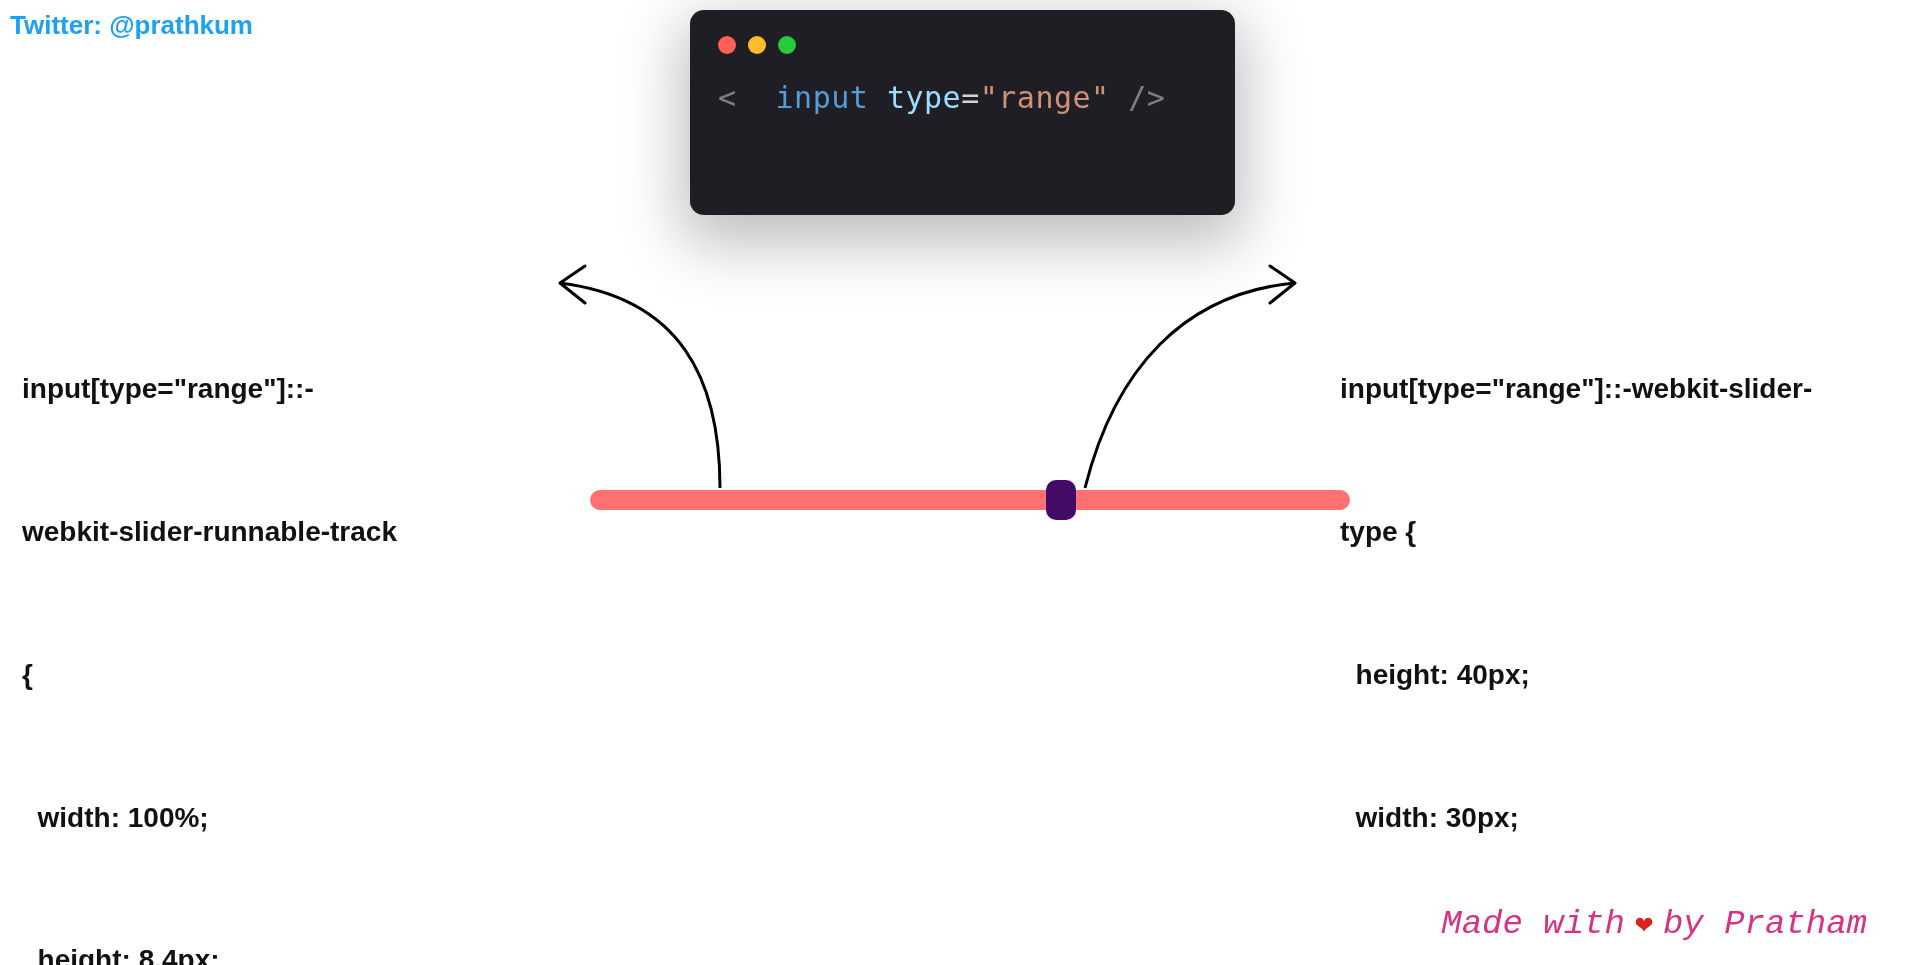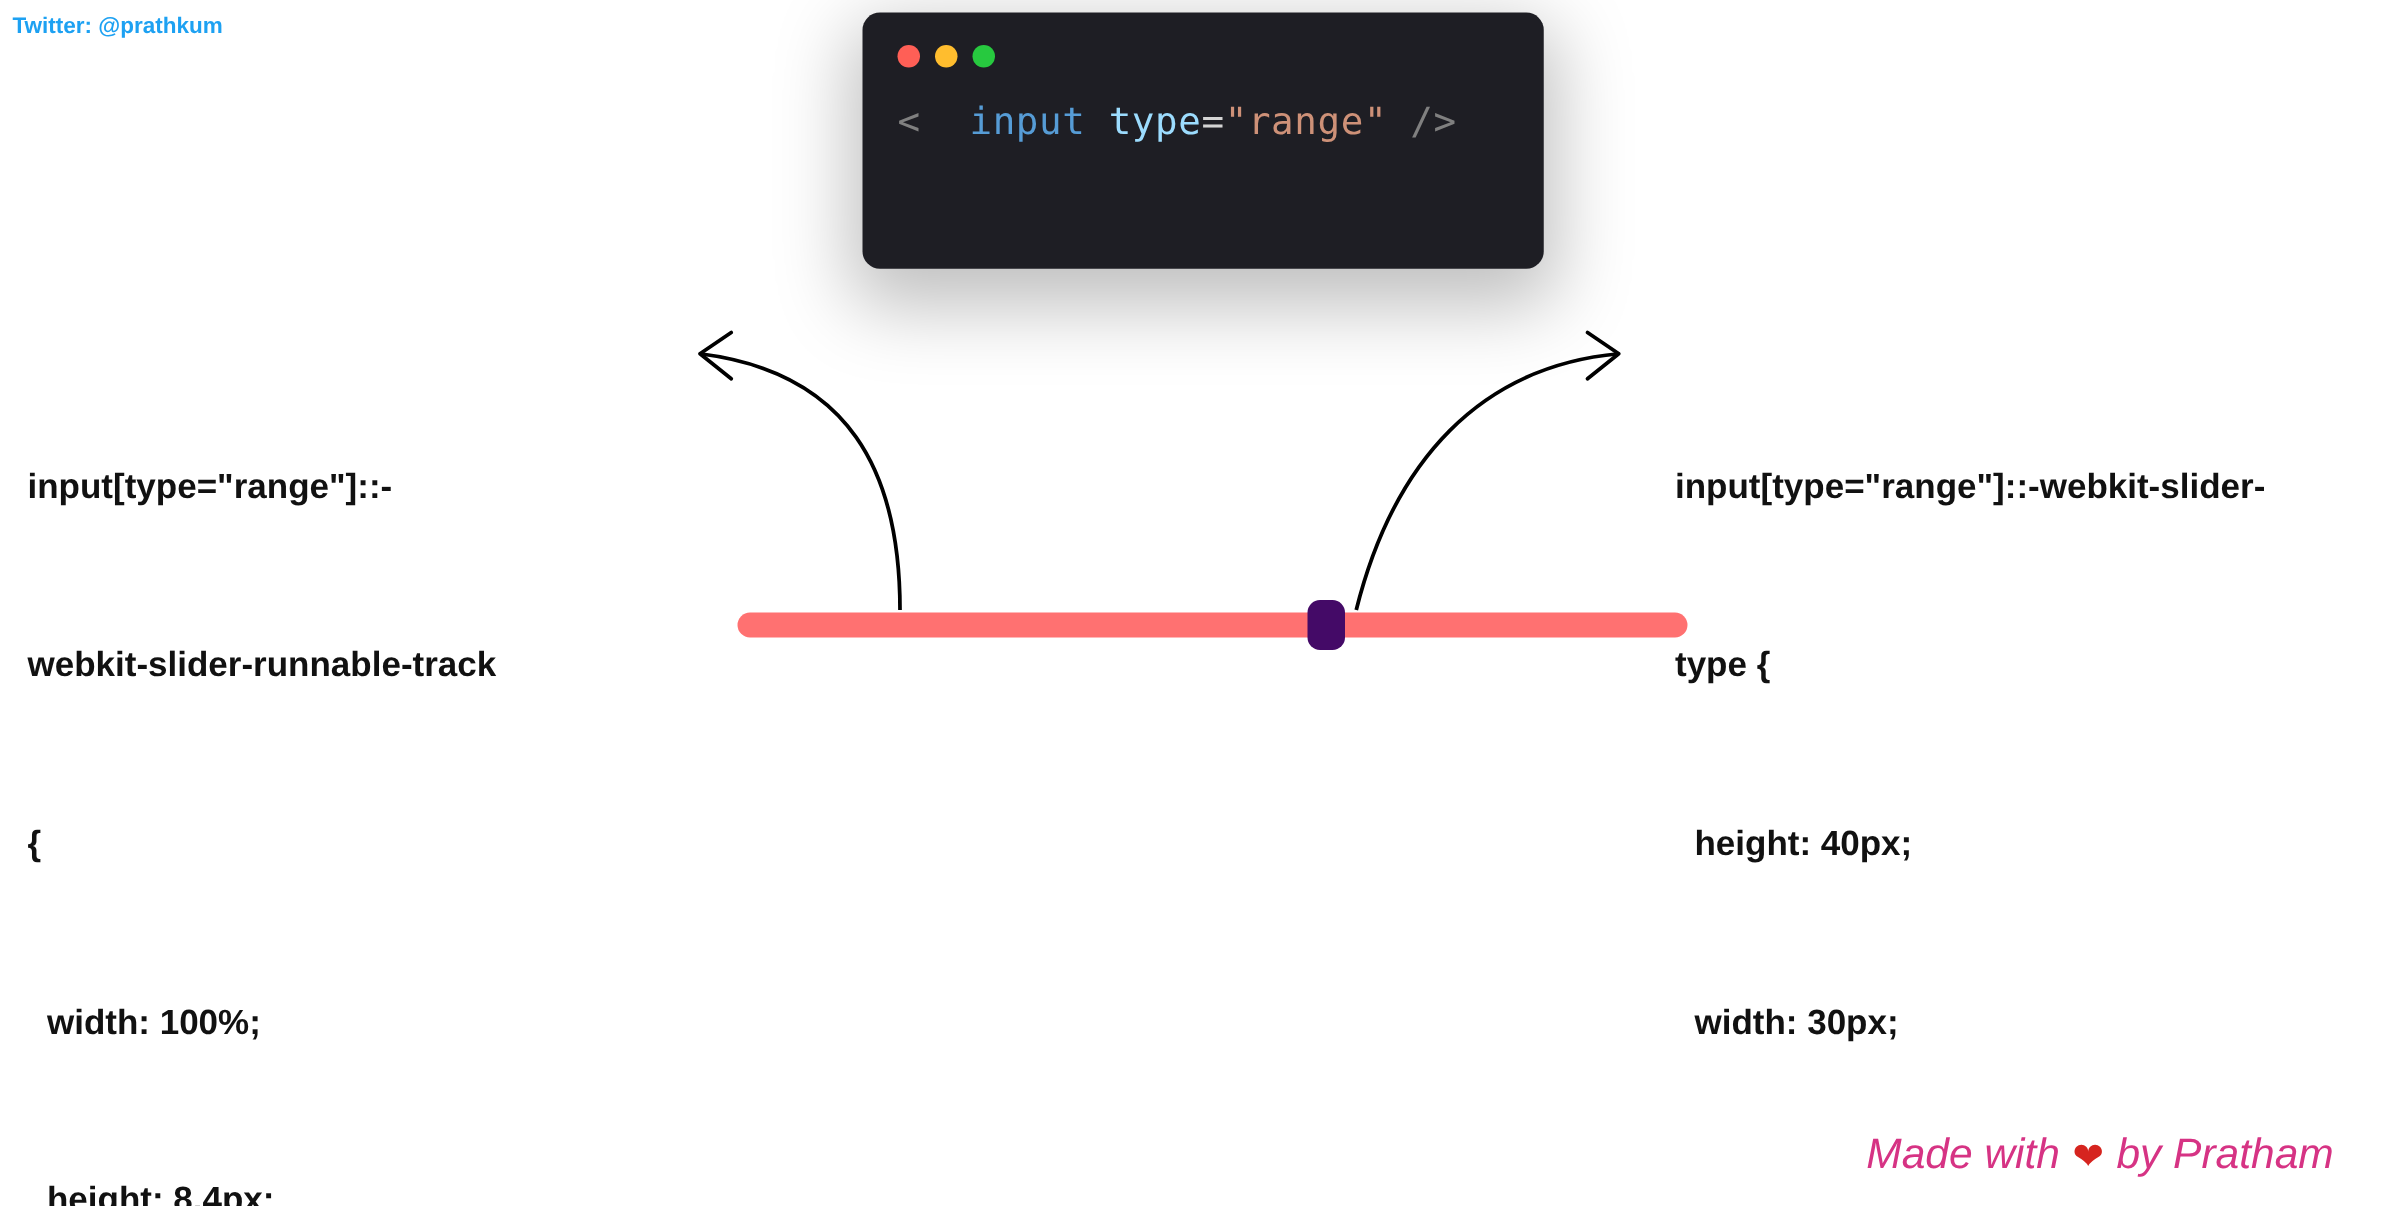--- a/index.html
+++ b/index.html
@@ -11,21 +11,21 @@
       width: 1907px;
       height: 965px;
       overflow: hidden;
     }
     .twitter-handle {
       position: absolute;
       top: 10px;
       left: 10px;
       color: #1DA1F2;
       font-weight: 700;
-      font-size: 18px;
+      font-size: 26px;
     }
     .code-window {
       position: absolute;
       top: 10px;
       left: 690px;
       width: 545px;
       height: 205px;
       background: #1e1e24;
       border-radius: 14px;
       box-shadow: 0 20px 60px 10px rgba(0,0,0,0.25);
@@ -88,26 +88,26 @@
     }
 
     .arrow { position: absolute; pointer-events: none; }
     .arrow-left { top: 258px; left: 530px; width: 220px; height: 240px; }
     .arrow-right { top: 258px; left: 1065px; width: 260px; height: 240px; }
 
     .footer {
       position: absolute;
       bottom: 22px;
       right: 40px;
-      font-family: Liberation Sans, sans-serif;
+      font-family: Liberation Mono, monospace;
       font-size: 34px;
       font-style: italic;
       color: #d63384;
       display: flex;
-      align-items: flex-end;
+      align-items: flex-start;
       gap: 10px;
     }
     .heart { color: #d6241f; font-style: normal; font-size: 30px; }
   </style>
 </head>
 <body>
 
 <div class="twitter-handle">Twitter: @prathkum</div>
 
 <div class="code-window">

